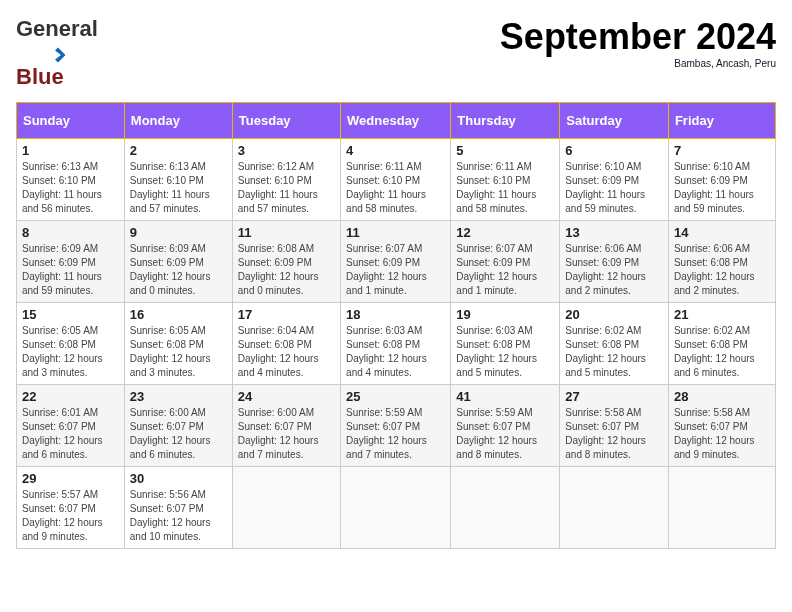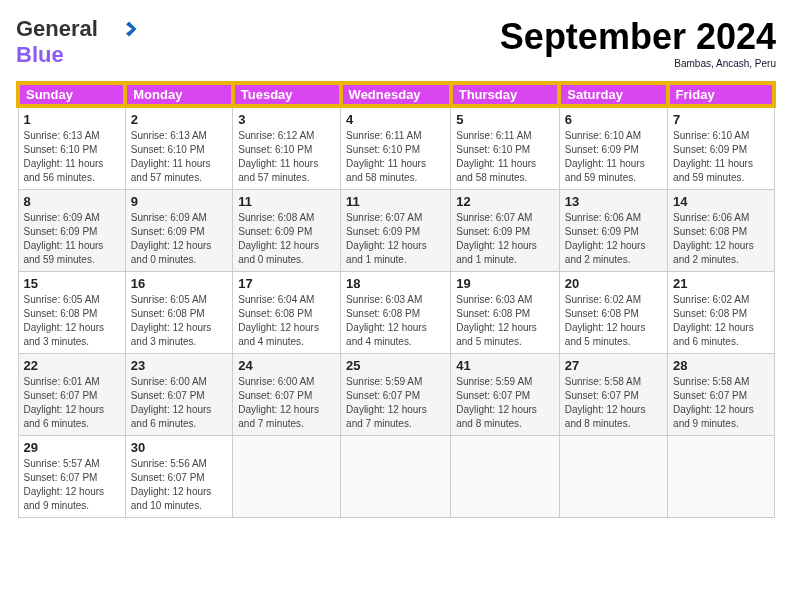--- a/index.html
+++ b/index.html
@@ -17,31 +17,32 @@
       margin-bottom: 12px;
     }
     .logo {
       display: flex;
       flex-direction: column;
       align-items: flex-start;
     }
     .logo-text {
       display: flex;
       align-items: center;
-      gap: 20px;
+      gap: 4px;
+      flex-direction: column;
     }
     .logo-general {
       font-size: 22px;
       font-weight: bold;
       color: #333;
     }
     .logo-blue {
       font-size: 22px;
       font-weight: bold;
-      color: #8b5cf6;
+      color: #7f1d1d;
     }
     .logo-icon {
       width: 18px;
       height: 18px;
       margin-left: 2px;
     }
     .title-block {
       text-align: right;
     }
     .month-title {
@@ -51,27 +52,27 @@
     }
     .location {
       font-size: 10px;
       color: #0f172a;
     }
     .calendar {
       width: 100%;
       border-collapse: collapse;
     }
     .calendar th {
-      background: #d946ef;
+      background: #8b5cf6;
       color: #fff;
       font-size: 13px;
       font-weight: bold;
-      padding: 2px 6px;
+      padding: 10px 6px;
       text-align: left;
-      border: 4px solid #eab308;
+      border: 1px solid #eab308;
     }
     .calendar td {
       vertical-align: top;
       border: 1px solid #ccc;
       padding: 4px 5px;
       font-size: 10.5px;
       color: #333;
       width: 113px;
       min-height: 70px;
       background: #fff;

